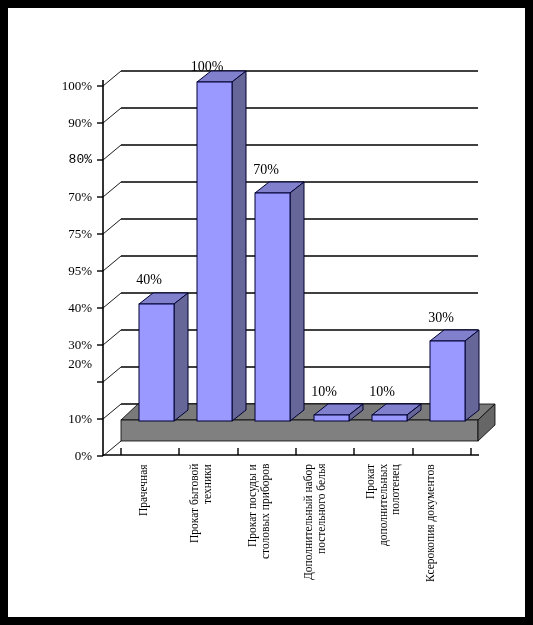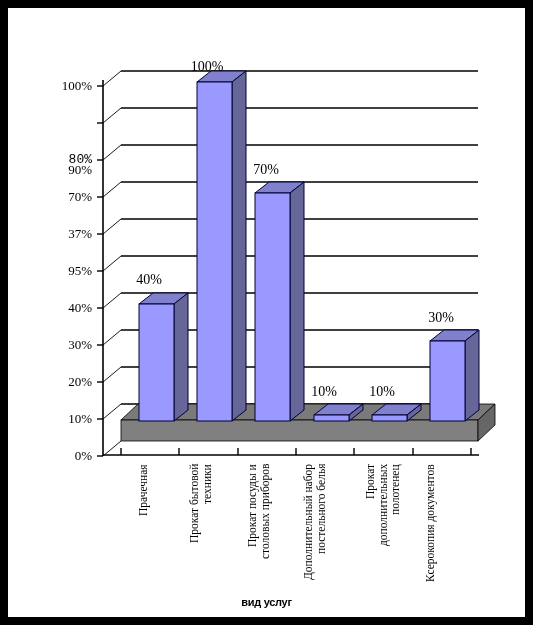--- a/index.html
+++ b/index.html
@@ -172,41 +172,40 @@
         <line x1="171" y1="447" x2="171" y2="440"></line>
         <line x1="230" y1="447" x2="230" y2="440"></line>
         <line x1="288" y1="447" x2="288" y2="440"></line>
         <line x1="346" y1="447" x2="346" y2="440"></line>
         <line x1="405" y1="447" x2="405" y2="440"></line>
         <line x1="463" y1="447" x2="463" y2="440"></line>
       </g>
     </svg>
 
     <div class="axis-tick-label" style="left:22px; top:71px; width:62px;">100%</div>
-    <div class="axis-tick-label" style="left:22px; top:108px; width:62px;margin-top:47px;">90%</div>
+    <div class="axis-tick-label" style="left:22px; top:108px; width:62px;">90%</div>
     <div class="axis-tick-label" style="left:22px; top:145px; width:62px;font-family:Liberation Mono, monospace;">80%</div>
     <div class="axis-tick-label" style="left:22px; top:182px; width:62px;">70%</div>
-    <div class="axis-tick-label" style="left:22px; top:219px; width:62px;">37%</div>
+    <div class="axis-tick-label" style="left:22px; top:219px; width:62px;">75%</div>
     <div class="axis-tick-label" style="left:22px; top:256px; width:62px;">95%</div>
     <div class="axis-tick-label" style="left:22px; top:293px; width:62px;">40%</div>
     <div class="axis-tick-label" style="left:22px; top:330px; width:62px;">30%</div>
-    <div class="axis-tick-label" style="left:22px; top:367px; width:62px;text-align:right;">20%</div>
+    <div class="axis-tick-label" style="left:22px; top:349px; width:62px;text-align:right;">20%</div>
     <div class="axis-tick-label" style="left:22px; top:404px; width:62px;">10%</div>
     <div class="axis-tick-label" style="left:22px; top:441px; width:62px;">0%</div>
 
     <div class="value-label" style="left:113px; top:265px; width:56px;">40%</div>
     <div class="value-label" style="left:171px; top:52px;  width:56px;">100%</div>
     <div class="value-label" style="left:230px; top:155px; width:56px;">70%</div>
     <div class="value-label" style="left:288px; top:377px; width:56px;">10%</div>
     <div class="value-label" style="left:346px; top:377px; width:56px;">10%</div>
     <div class="value-label" style="left:405px; top:303px; width:56px;">30%</div>
 
     <div class="cat-label" style="left:129px; top:456px; height:120px; width:26px;">Прачечная</div>
     <div class="cat-label" style="left:180px; top:456px; height:120px; width:30px;">Прокат бытовой техники</div>
     <div class="cat-label" style="left:238px; top:456px; height:120px; width:30px;">Прокат посуды и столовых приборов</div>
     <div class="cat-label" style="left:294px; top:456px; height:120px; width:42px;">Дополнительный набор постельного белья</div>
     <div class="cat-label" style="left:356px; top:456px; height:120px; width:42px;">Прокат дополнительных полотенец</div>
     <div class="cat-label" style="left:416px; top:456px; height:120px; width:30px;">Ксерокопия документов</div>
 
-    <div id="x-axis-title">вид услуг</div>
 
   </div>
 </div>
 
 </body></html>

